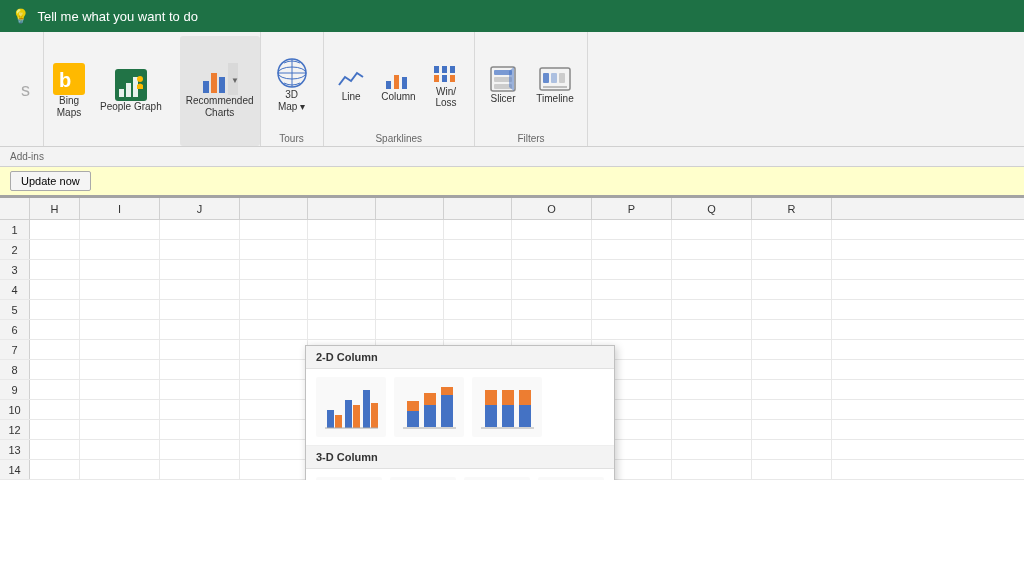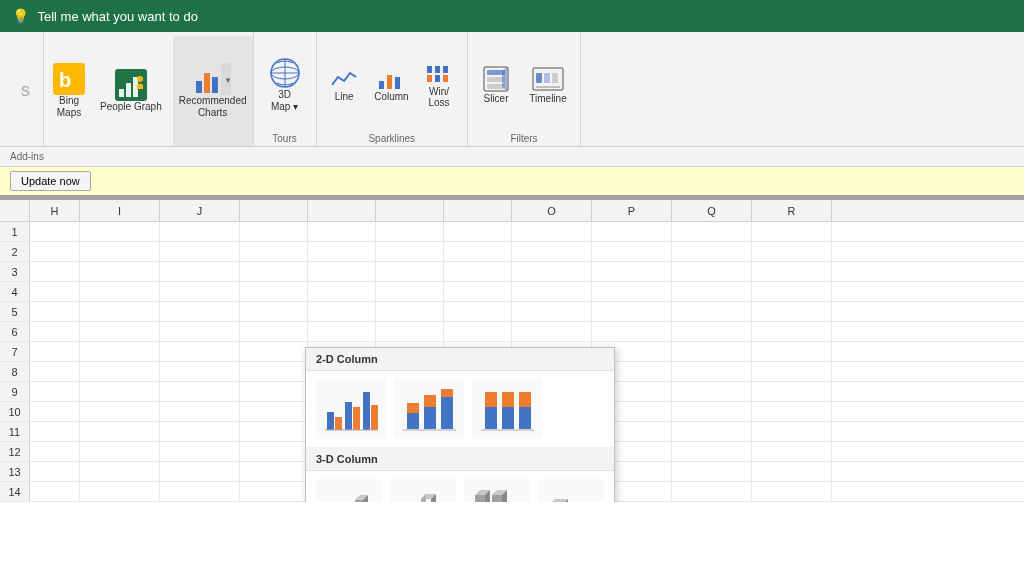--- a/index.html
+++ b/index.html
@@ -57,21 +57,21 @@
       padding: 4px 10px;
       display: flex;
       align-items: center;
       gap: 10px;
     }
     .addins-label { font-size: 10px; color: #666; }
 
     
     .update-bar {
       background: #ffffcc;
-      border-bottom: 5px solid #a3a3a3;
+      border-bottom: 3px solid #a3a3a3;
       padding: 4px 10px;
       display: flex;
       align-items: center;
     }
     .update-btn {
       border: 1px solid #aaa;
       background: #f5f5f5;
       padding: 3px 10px;
       font-size: 11px;
       cursor: pointer;
@@ -190,21 +190,21 @@
     <div class="ribbon-btn" style="flex:1; padding: 4px 8px;">
 
       <svg width="32" height="32" viewBox="0 0 32 32">
         <rect width="32" height="32" rx="3" fill="#FFB900"></rect>
         <text x="6" y="24" font-size="20" font-family="Arial" fill="white" font-weight="bold">b</text>
       </svg>
       <span class="label" style="font-size:10px; color:#333; line-height:1.2;">Bing<br>Maps</span>
     </div>
   </div>
 
-  <div style="display:flex; flex-direction:column; padding: 4px 5px 0 0; border-right: none; align-items:flex-end;">
+  <div style="display:flex; flex-direction:column; padding: 4px 12px 0 0; border-right: none; align-items:flex-end;">
     <div class="ribbon-btn" style="flex:1; padding: 4px 6px;">
       <svg width="32" height="32" viewBox="0 0 32 32">
         <rect width="32" height="32" rx="3" fill="#217346"></rect>
 
         <rect x="4" y="20" width="5" height="8" fill="white" opacity="0.9"></rect>
         <rect x="11" y="14" width="5" height="14" fill="white" opacity="0.9"></rect>
         <rect x="18" y="8" width="5" height="20" fill="white" opacity="0.9"></rect>
 
         <circle cx="25" cy="10" r="3" fill="#FFB900"></circle>
         <path d="M22 16 Q25 13 28 16 L28 20 L22 20 Z" fill="#FFB900"></path>
@@ -466,34 +466,20 @@
         <div class="cell" style="width: 68px; min-width: 68px;"></div>
         <div class="cell" style="width: 68px; min-width: 68px;"></div>
         <div class="cell" style="width: 68px; min-width: 68px;"></div>
         <div class="cell" style="width: 68px; min-width: 68px;"></div>
         <div class="cell" style="width: 80px; min-width: 80px;"></div>
         <div class="cell" style="width: 80px; min-width: 80px;"></div>
         <div class="cell" style="width: 80px; min-width: 80px;"></div>
         <div class="cell" style="width: 80px; min-width: 80px;"></div>
       </div>
       <div class="grid-row">
-        <div class="row-num">11</div>
-        <div class="cell" style="width: 50px; min-width: 50px;"></div>
-        <div class="cell" style="width: 80px; min-width: 80px;"></div>
-        <div class="cell" style="width: 80px; min-width: 80px;"></div>
-        <div class="cell" style="width: 68px; min-width: 68px;"></div>
-        <div class="cell" style="width: 68px; min-width: 68px;"></div>
-        <div class="cell" style="width: 68px; min-width: 68px;"></div>
-        <div class="cell" style="width: 68px; min-width: 68px;"></div>
-        <div class="cell" style="width: 80px; min-width: 80px;"></div>
-        <div class="cell" style="width: 80px; min-width: 80px;"></div>
-        <div class="cell" style="width: 80px; min-width: 80px;"></div>
-        <div class="cell" style="width: 80px; min-width: 80px;"></div>
-      </div>
-      <div class="grid-row">
         <div class="row-num">12</div>
         <div class="cell" style="width: 50px; min-width: 50px;"></div>
         <div class="cell" style="width: 80px; min-width: 80px;"></div>
         <div class="cell" style="width: 80px; min-width: 80px;"></div>
         <div class="cell" style="width: 68px; min-width: 68px;"></div>
         <div class="cell" style="width: 68px; min-width: 68px;"></div>
         <div class="cell" style="width: 68px; min-width: 68px;"></div>
         <div class="cell" style="width: 68px; min-width: 68px;"></div>
         <div class="cell" style="width: 80px; min-width: 80px;"></div>
         <div class="cell" style="width: 80px; min-width: 80px;"></div>

